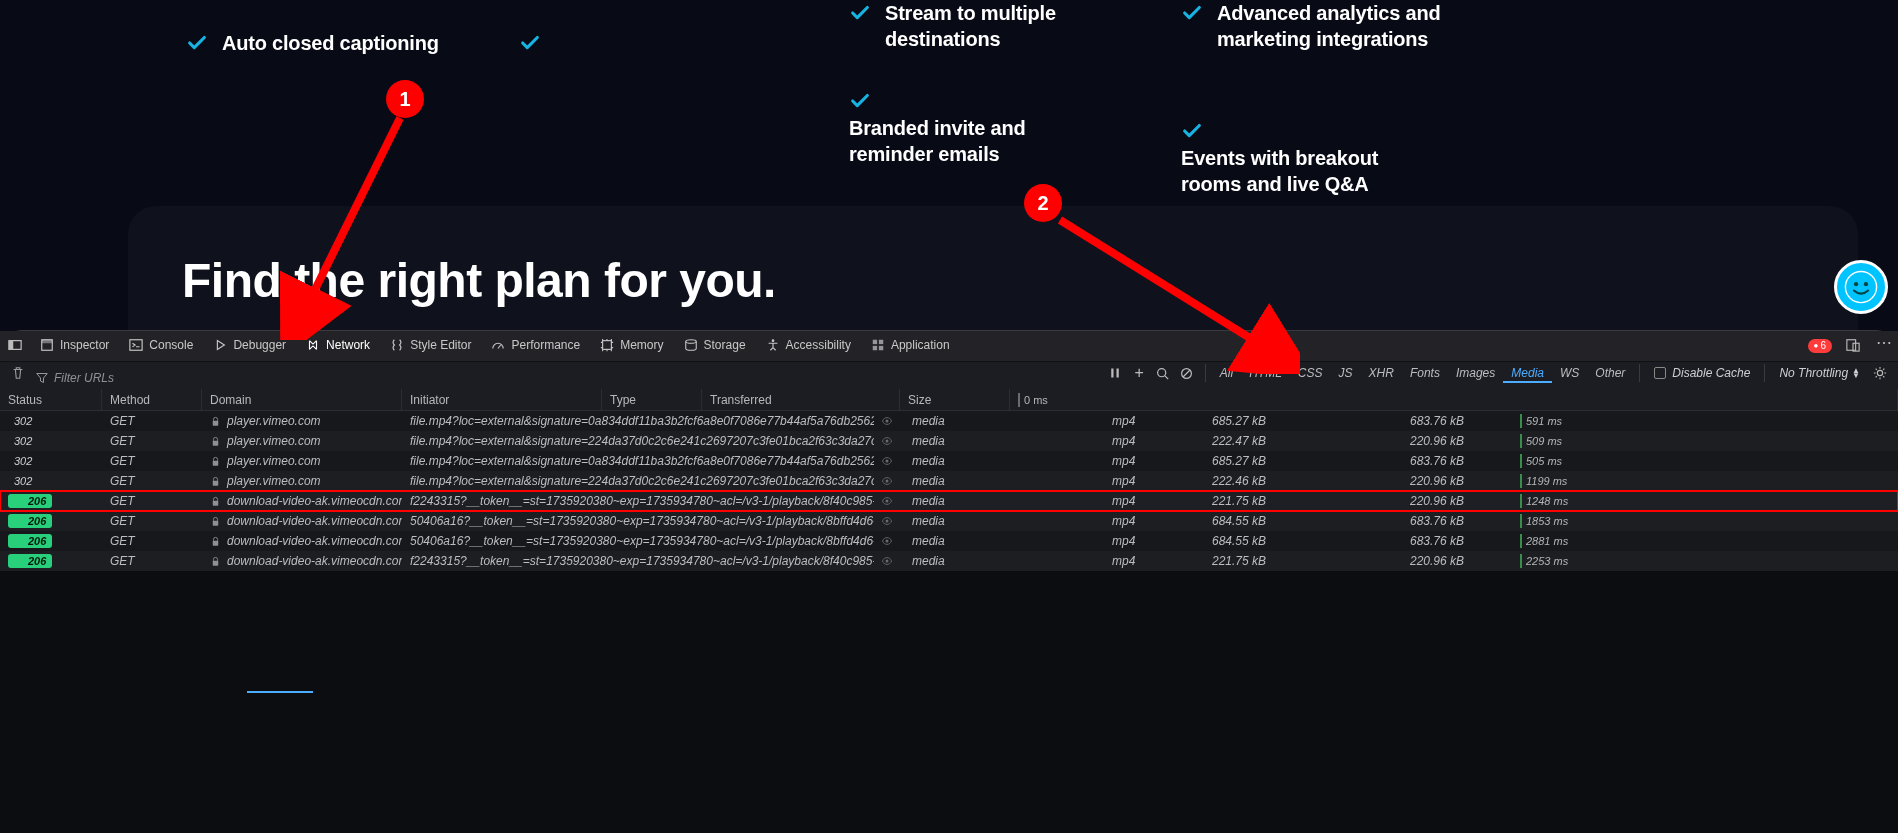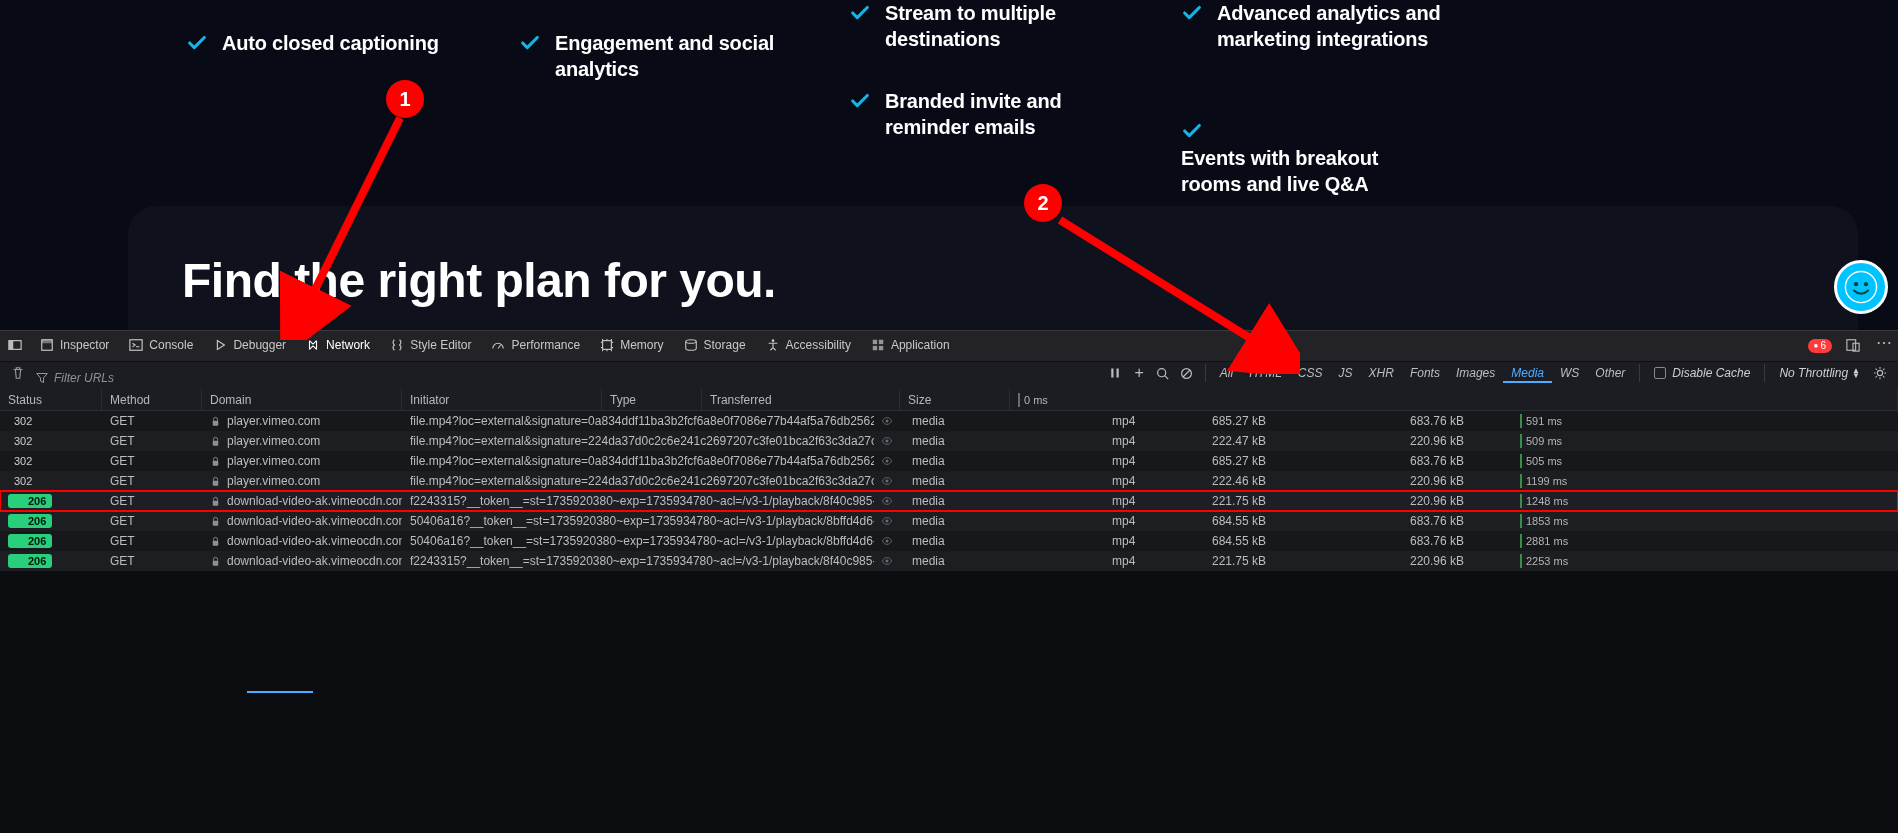--- a/index.html
+++ b/index.html
@@ -37,21 +37,21 @@
   .cta-text{position:absolute;left:182px;top:253px;font-weight:800;font-size:48px;letter-spacing:-0.5px;color:#fff;}
 
   .fab{position:absolute;right:10px;top:260px;width:54px;height:54px;border-radius:50%;background:#00c4ff;display:flex;align-items:center;justify-content:center;border:3px solid #fff;}
   .fab svg{width:34px;height:34px;}
 
   
   .annot-circle{position:absolute;width:38px;height:38px;border-radius:50%;background:var(--annot-red);color:#fff;font-weight:700;display:flex;align-items:center;justify-content:center;font-size:20px;z-index:100;}
   .annot-arrow{position:absolute;z-index:90;}
 
   
-  .devtools{position:absolute;left:0;top:330px;right:0;bottom:0;background:var(--bg-below);border-top:1px solid var(--border);display:flex;flex-direction:column;}
+  .devtools{position:absolute;left:0;top:330px;right:0;bottom:0;background:var(--bg-below);border-top:1px solid var(--border);display:flex;flex-direction:column;border-radius:22px;}
 
   
   .dt-toolbar{height:30px;background:var(--toolbar-bg);display:flex;align-items:stretch;color:var(--text-main);}
   .dt-tool{display:flex;align-items:center;gap:6px;padding:0 10px;font-size:12px;cursor:pointer;color:#c8c8c8;border-bottom:2px solid transparent;}
   .dt-tool.icon-only{padding:0 8px;}
   .dt-tool.active{color:#fff;}
   .dt-tool .ico{display:inline-flex;width:14px;height:14px;}
   .dt-right{margin-left:auto;display:flex;align-items:center;gap:0;}
   .network-underline{position:absolute;left:247px;top:360px;width:66px;height:2px;background:var(--accent);z-index:30;}
   .badge-red{background:var(--badge-red);color:#fff;border-radius:8px;font-size:10px;padding:0 6px;line-height:14px;display:inline-flex;align-items:center;gap:2px;margin-right:6px;}
@@ -68,21 +68,21 @@
   .chkbox{display:flex;align-items:center;gap:6px;padding:0 8px;color:#cfcfd1;}
   .chkbox .box{width:12px;height:12px;border:1px solid #888;border-radius:2px;}
   .throttle{display:flex;align-items:center;gap:4px;padding:0 8px;color:#cfcfd1;}
   .throttle .updown{display:flex;flex-direction:column;line-height:5px;font-size:8px;}
 
   
   .net-table{flex:1;display:flex;flex-direction:column;background:var(--bg-below);}
   .net-head{display:flex;height:22px;background:var(--filter-bg);color:#b8b8ba;font-size:12px;align-items:center;border-bottom:1px solid var(--border-soft);}
   .net-head .cell{padding:0 8px;border-right:1px solid var(--border-soft);height:100%;display:flex;align-items:center;}
   .net-body{flex:1;overflow:auto;}
-  .row{display:flex;height:20px;align-items:center;font-size:12px;color:#bdbdc0;position:relative;}
+  .row{display:flex;height:20px;align-items:center;font-size:12px;color:#bdbdc0;position:relative;font-style:italic;}
   .row:nth-child(odd){background:var(--row-bg);}
   .row:nth-child(even){background:var(--row-alt);}
   .row .cell{padding:0 8px;white-space:nowrap;overflow:hidden;text-overflow:ellipsis;height:100%;display:flex;align-items:center;}
   .row.highlight{outline:2px solid var(--highlight-border);outline-offset:-1px;z-index:5;background:#1e1f24;}
   .status-pill{display:inline-block;padding:0 6px;border-radius:3px;font-size:11px;line-height:14px;}
   .pill-plain{color:#cfcfd1;}
   .pill-green{background:var(--status-green);color:#04170c;font-weight:600;padding-left:20px;}
   .lock-icn{display:inline-flex;width:11px;height:11px;margin-right:6px;color:#8f9094;}
   .timing{display:flex;align-items:center;gap:4px;}
   .timing .bar{width:2px;height:14px;background:#3a8e4c;}
@@ -110,29 +110,28 @@
       <div class="feature" style="left: 186px; top: 30px; width: 260px;">
         <span class="chk"><svg width="22" height="22" viewBox="0 0 24 24">
             <path d="M4 12l5 5L20 6" stroke="currentColor" stroke-width="3.4" fill="none" stroke-linecap="round" stroke-linejoin="round"></path>
           </svg></span>
   <span class="txt">Auto closed captioning</span>
       </div>
       <div class="feature" style="left: 519px; top: 30px; width: 260px;">
         <span class="chk"><svg width="22" height="22" viewBox="0 0 24 24">
             <path d="M4 12l5 5L20 6" stroke="currentColor" stroke-width="3.4" fill="none" stroke-linecap="round" stroke-linejoin="round"></path>
           </svg></span>
-  <span class="txt">Engagement and social analytics</span>
       </div>
       <div class="feature" style="left: 849px; top: 0px; width: 260px;">
         <span class="chk"><svg width="22" height="22" viewBox="0 0 24 24">
             <path d="M4 12l5 5L20 6" stroke="currentColor" stroke-width="3.4" fill="none" stroke-linecap="round" stroke-linejoin="round"></path>
           </svg></span>
   <span class="txt">Stream to multiple destinations</span>
       </div>
-      <div class="feature" style="left: 849px; top: 88px; width: 260px;">
+      <div class="feature" style="left: 849px; top: 88px; width: 260px; flex-direction: column;">
         <span class="chk"><svg width="22" height="22" viewBox="0 0 24 24">
             <path d="M4 12l5 5L20 6" stroke="currentColor" stroke-width="3.4" fill="none" stroke-linecap="round" stroke-linejoin="round"></path>
           </svg></span>
   <span class="txt">Branded invite and reminder emails</span>
       </div>
       <div class="feature" style="left: 1181px; top: 0px; width: 260px;">
         <span class="chk"><svg width="22" height="22" viewBox="0 0 24 24">
             <path d="M4 12l5 5L20 6" stroke="currentColor" stroke-width="3.4" fill="none" stroke-linecap="round" stroke-linejoin="round"></path>
           </svg></span>
   <span class="txt">Advanced analytics and marketing integrations</span>

